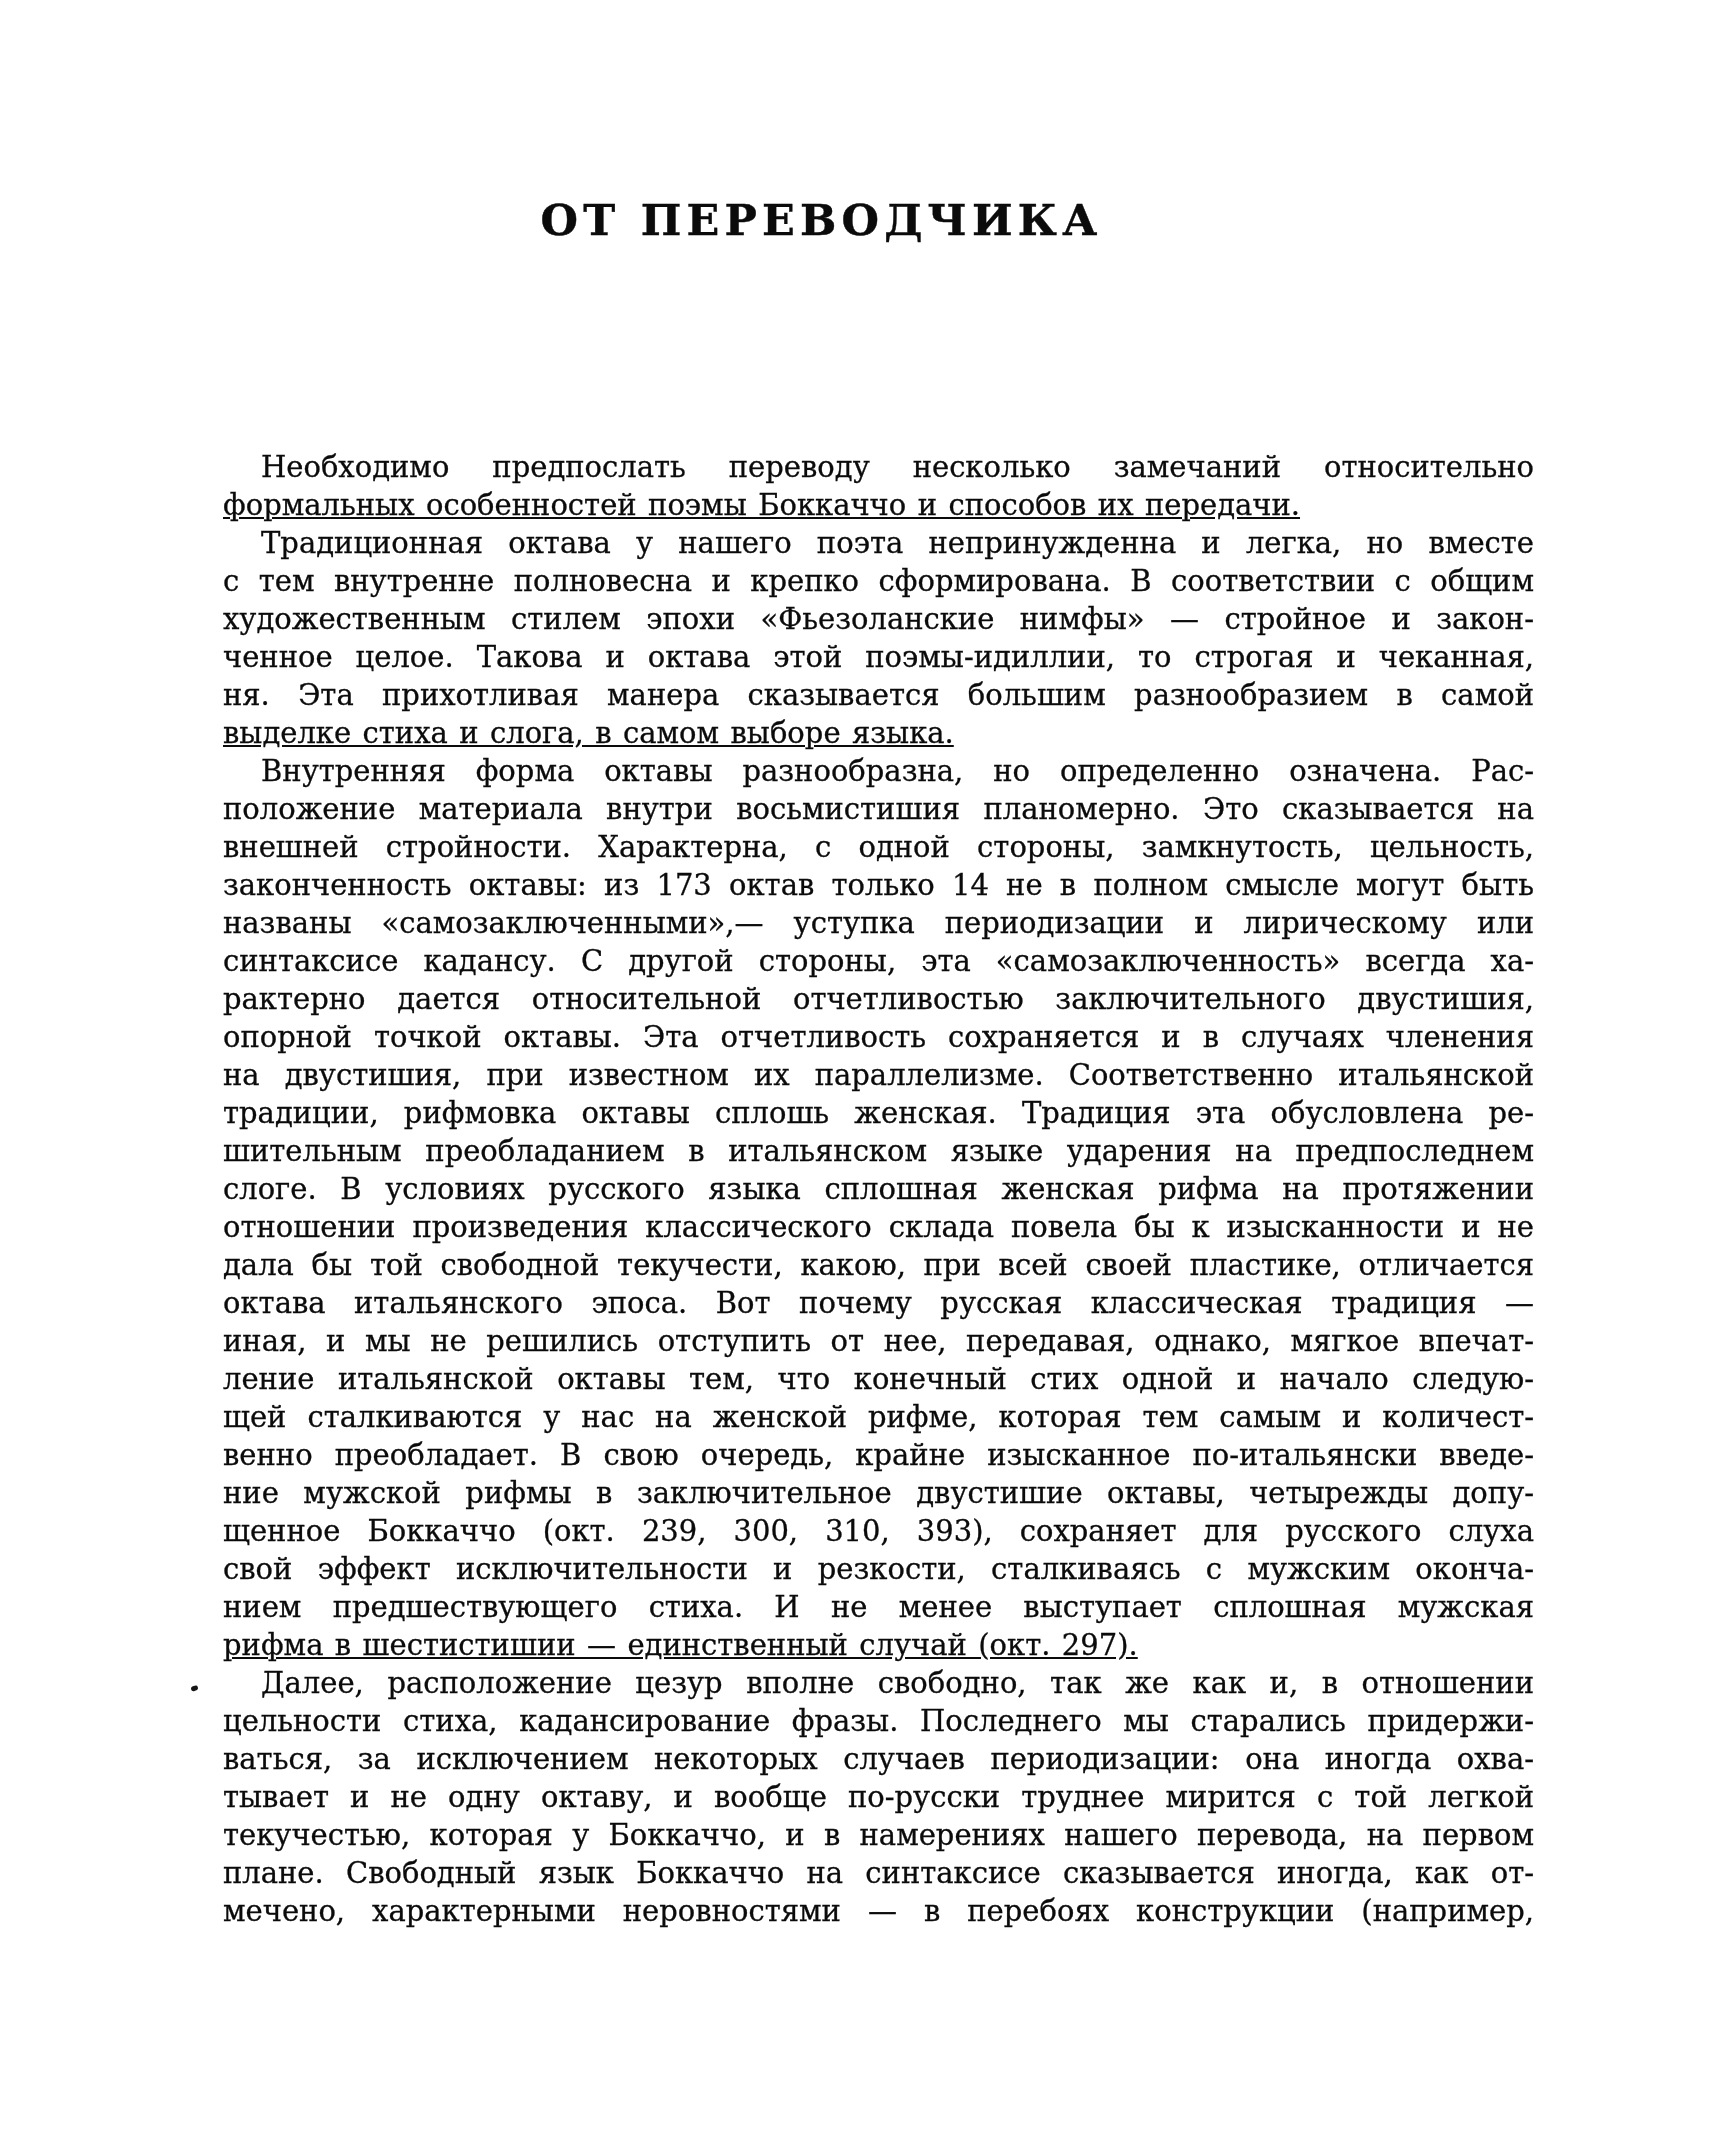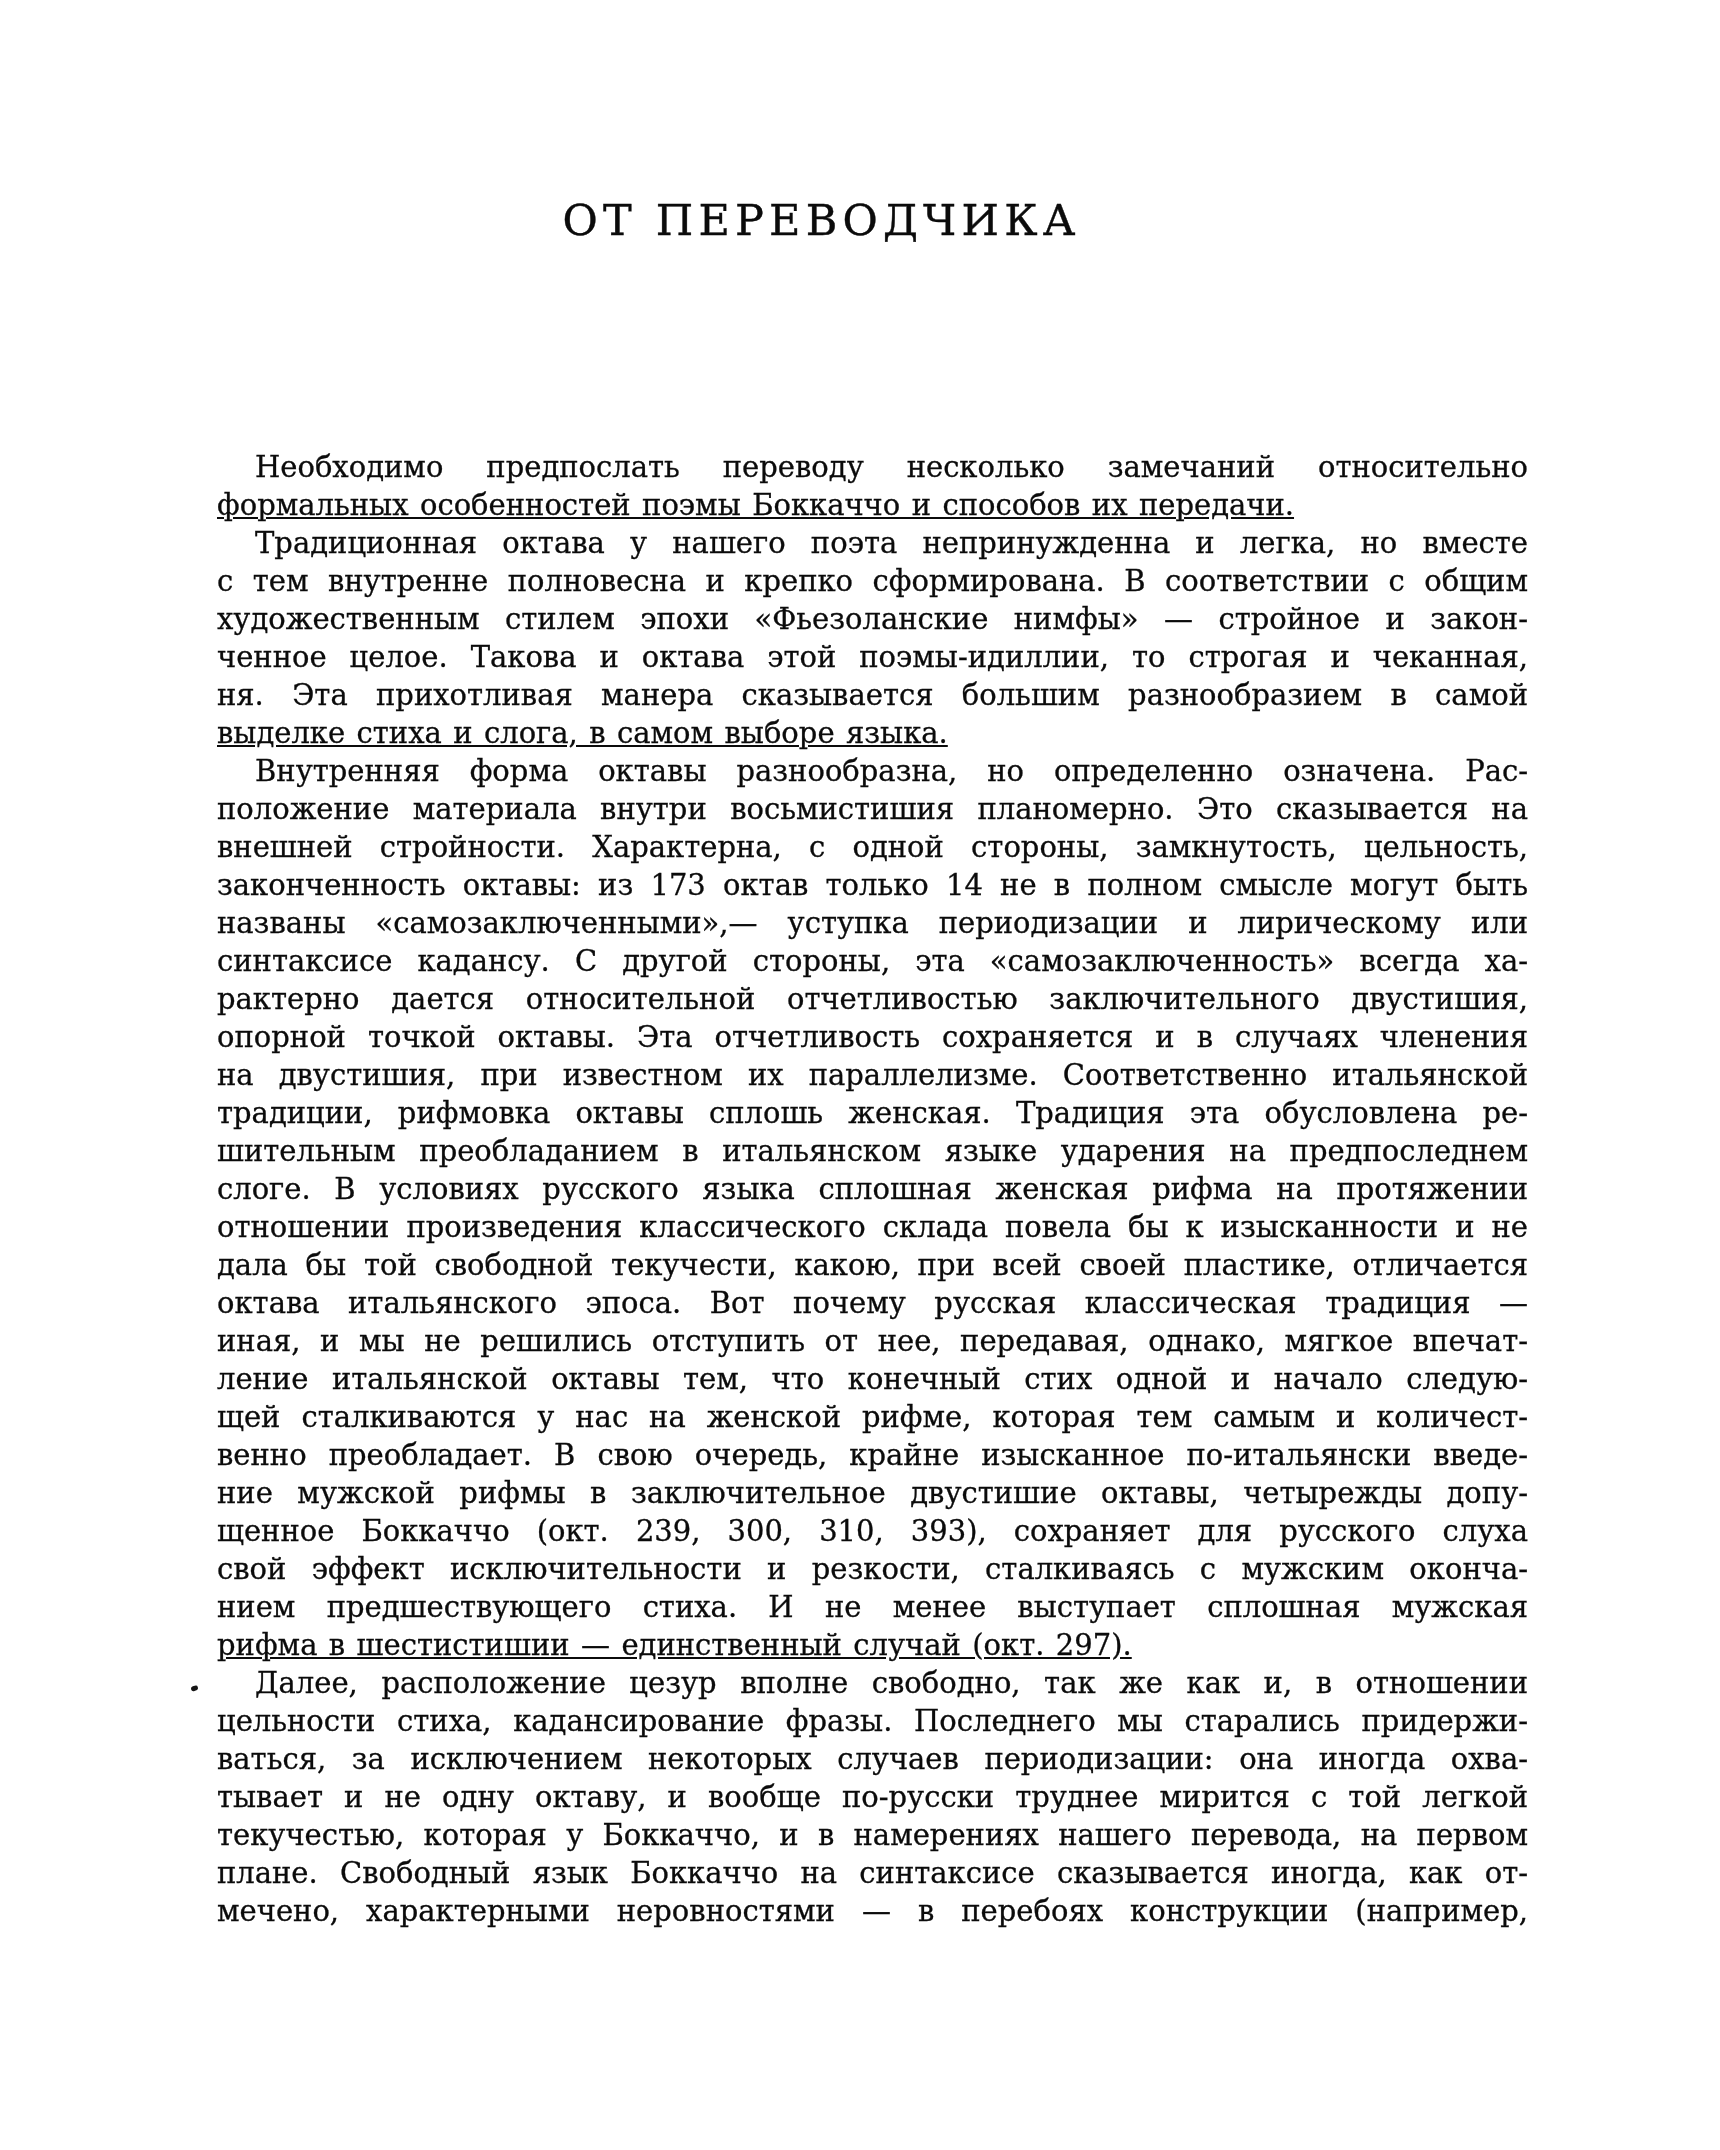--- a/index.html
+++ b/index.html
@@ -18,29 +18,29 @@
   }
   .page-title {
     position: absolute;
     top: 199px;
     left: 0;
     width: 1601px;
     box-sizing: border-box;
     padding-left: 42px;            
     text-align: center;
     font-size: 43px;
-    font-weight: normal;
+    font-weight: bold;
     letter-spacing: 5.2px;
     line-height: 1;
     -webkit-text-stroke: 0.4px #0b0b0b;
     white-space: nowrap;
   }
   .body-text {
     position: absolute;
-    left: 217px;
+    left: 223px;
     top: 448px;
     width: 1311px;
     font-size: 29px;
     line-height: 38px;
     word-spacing: 2.2px;
     -webkit-text-stroke: 0.3px #0b0b0b;
   }
   .line {
     text-align: justify;
     text-align-last: justify;       

